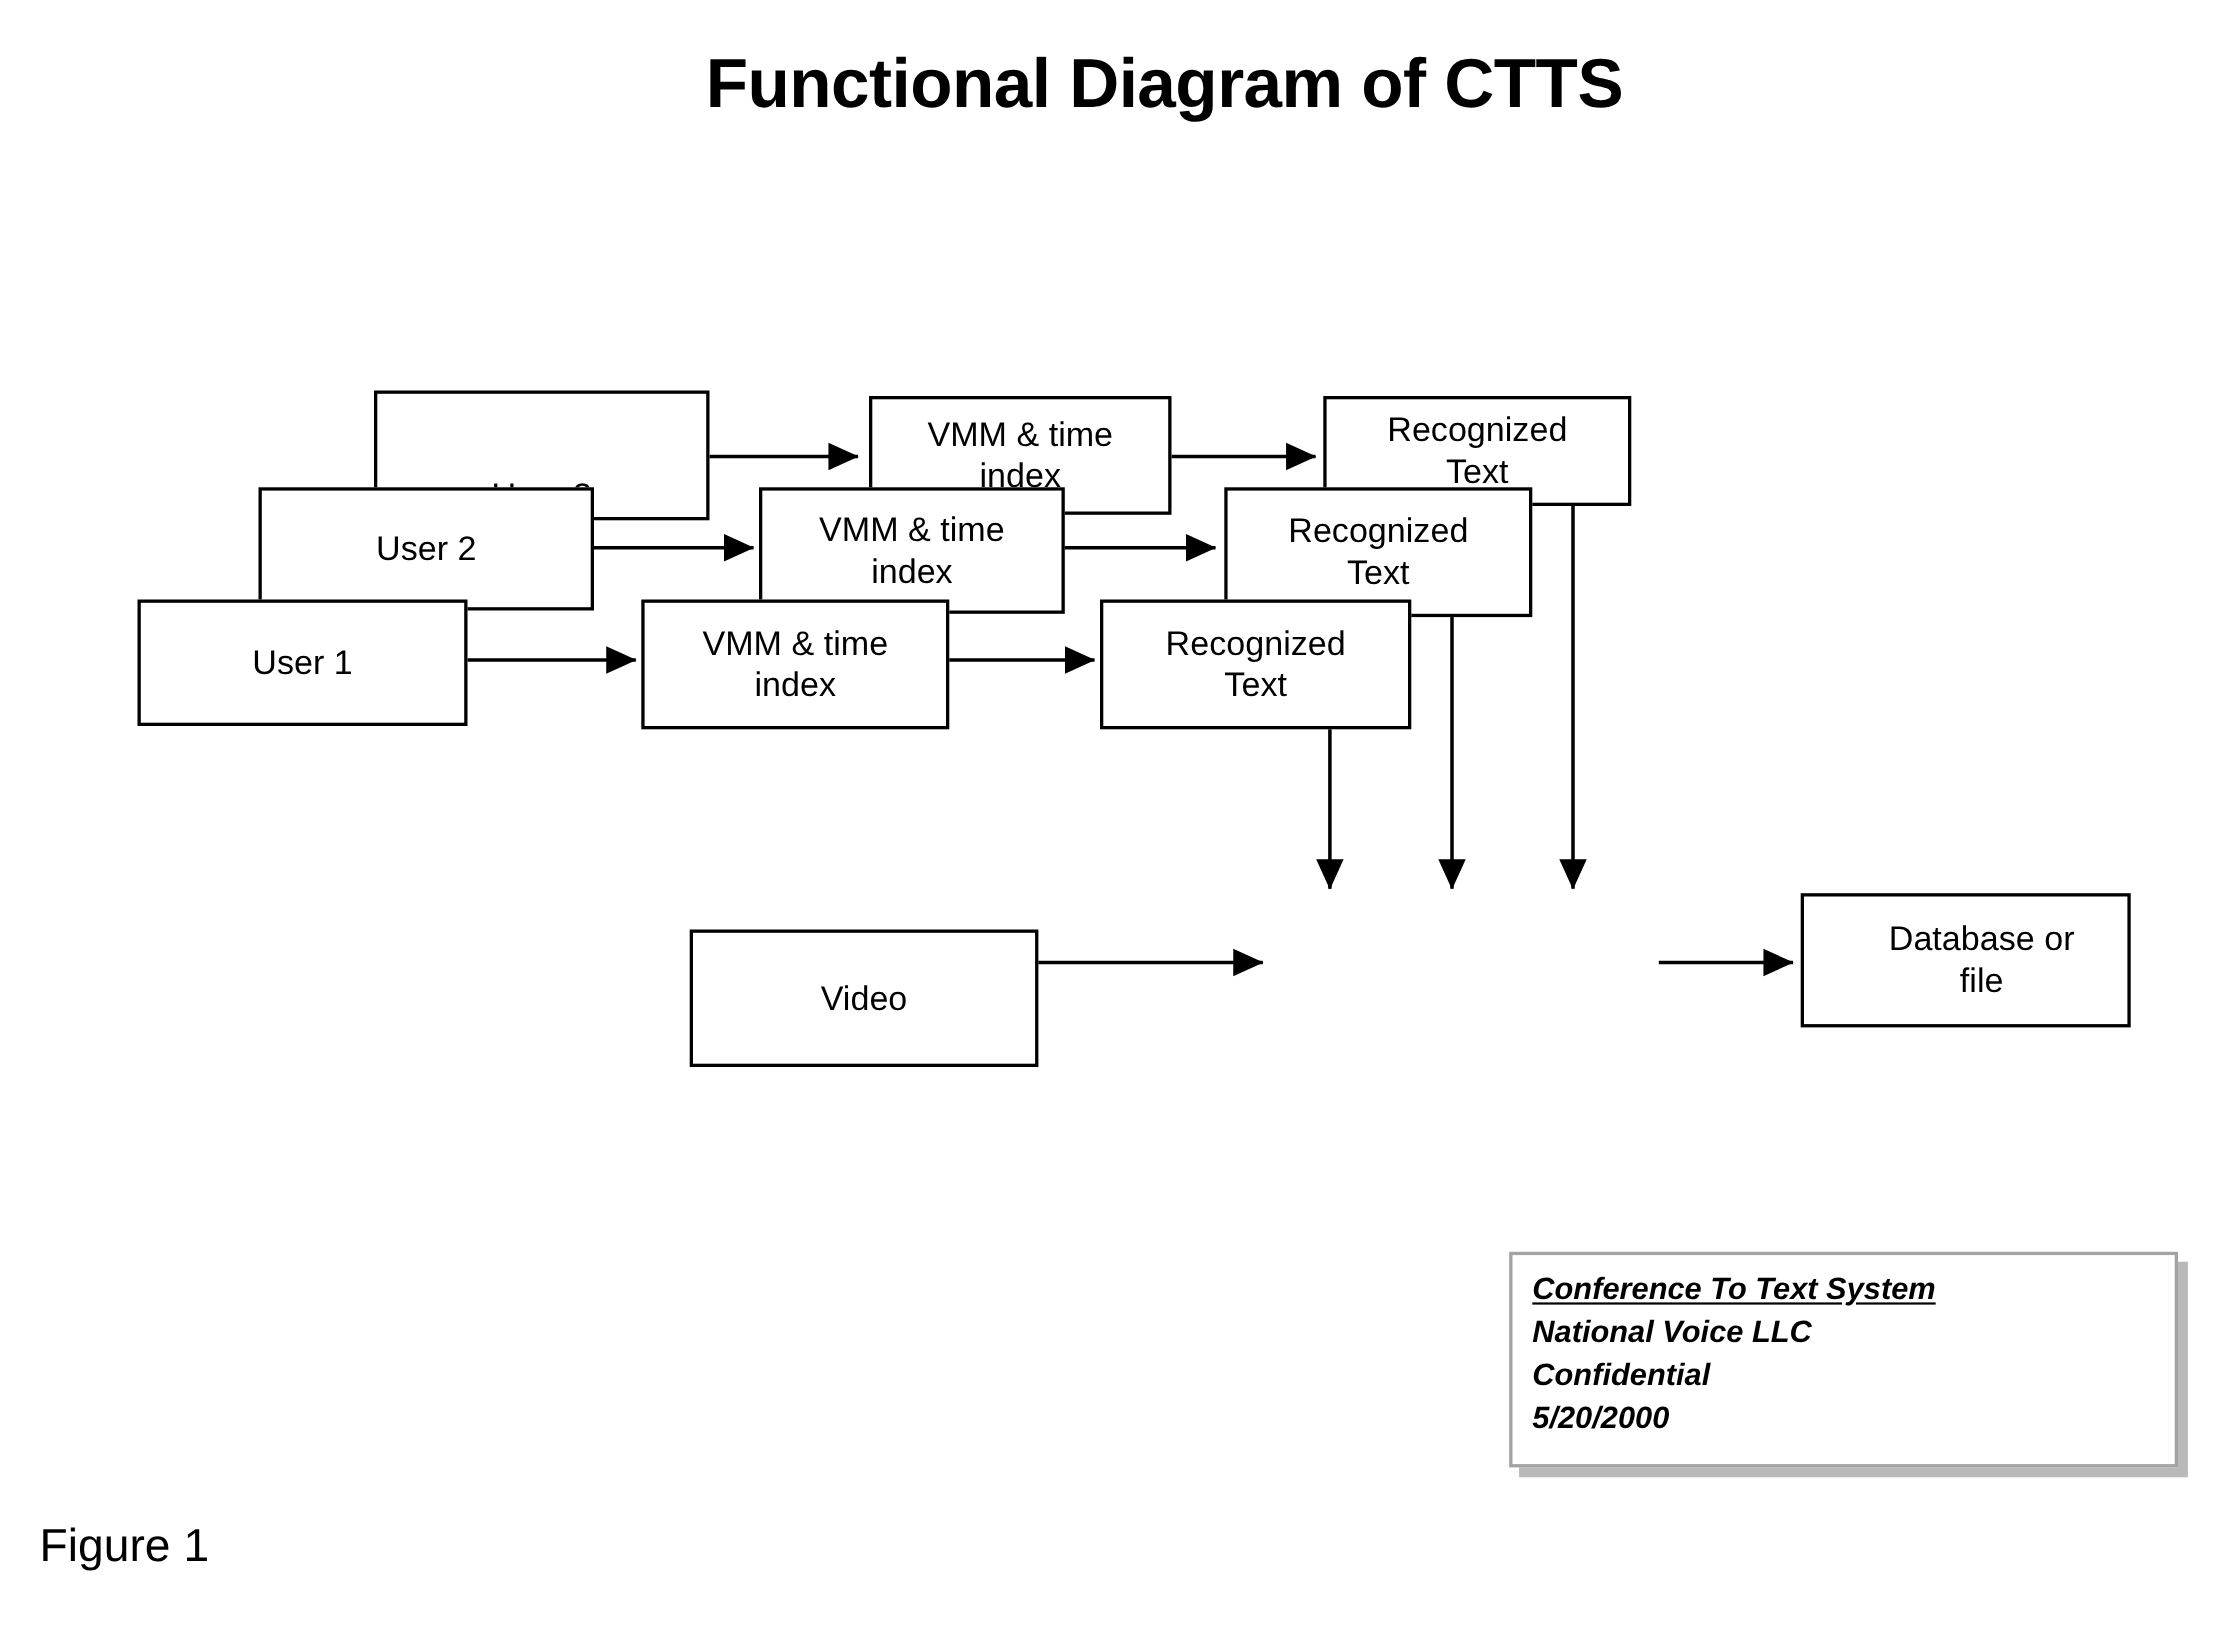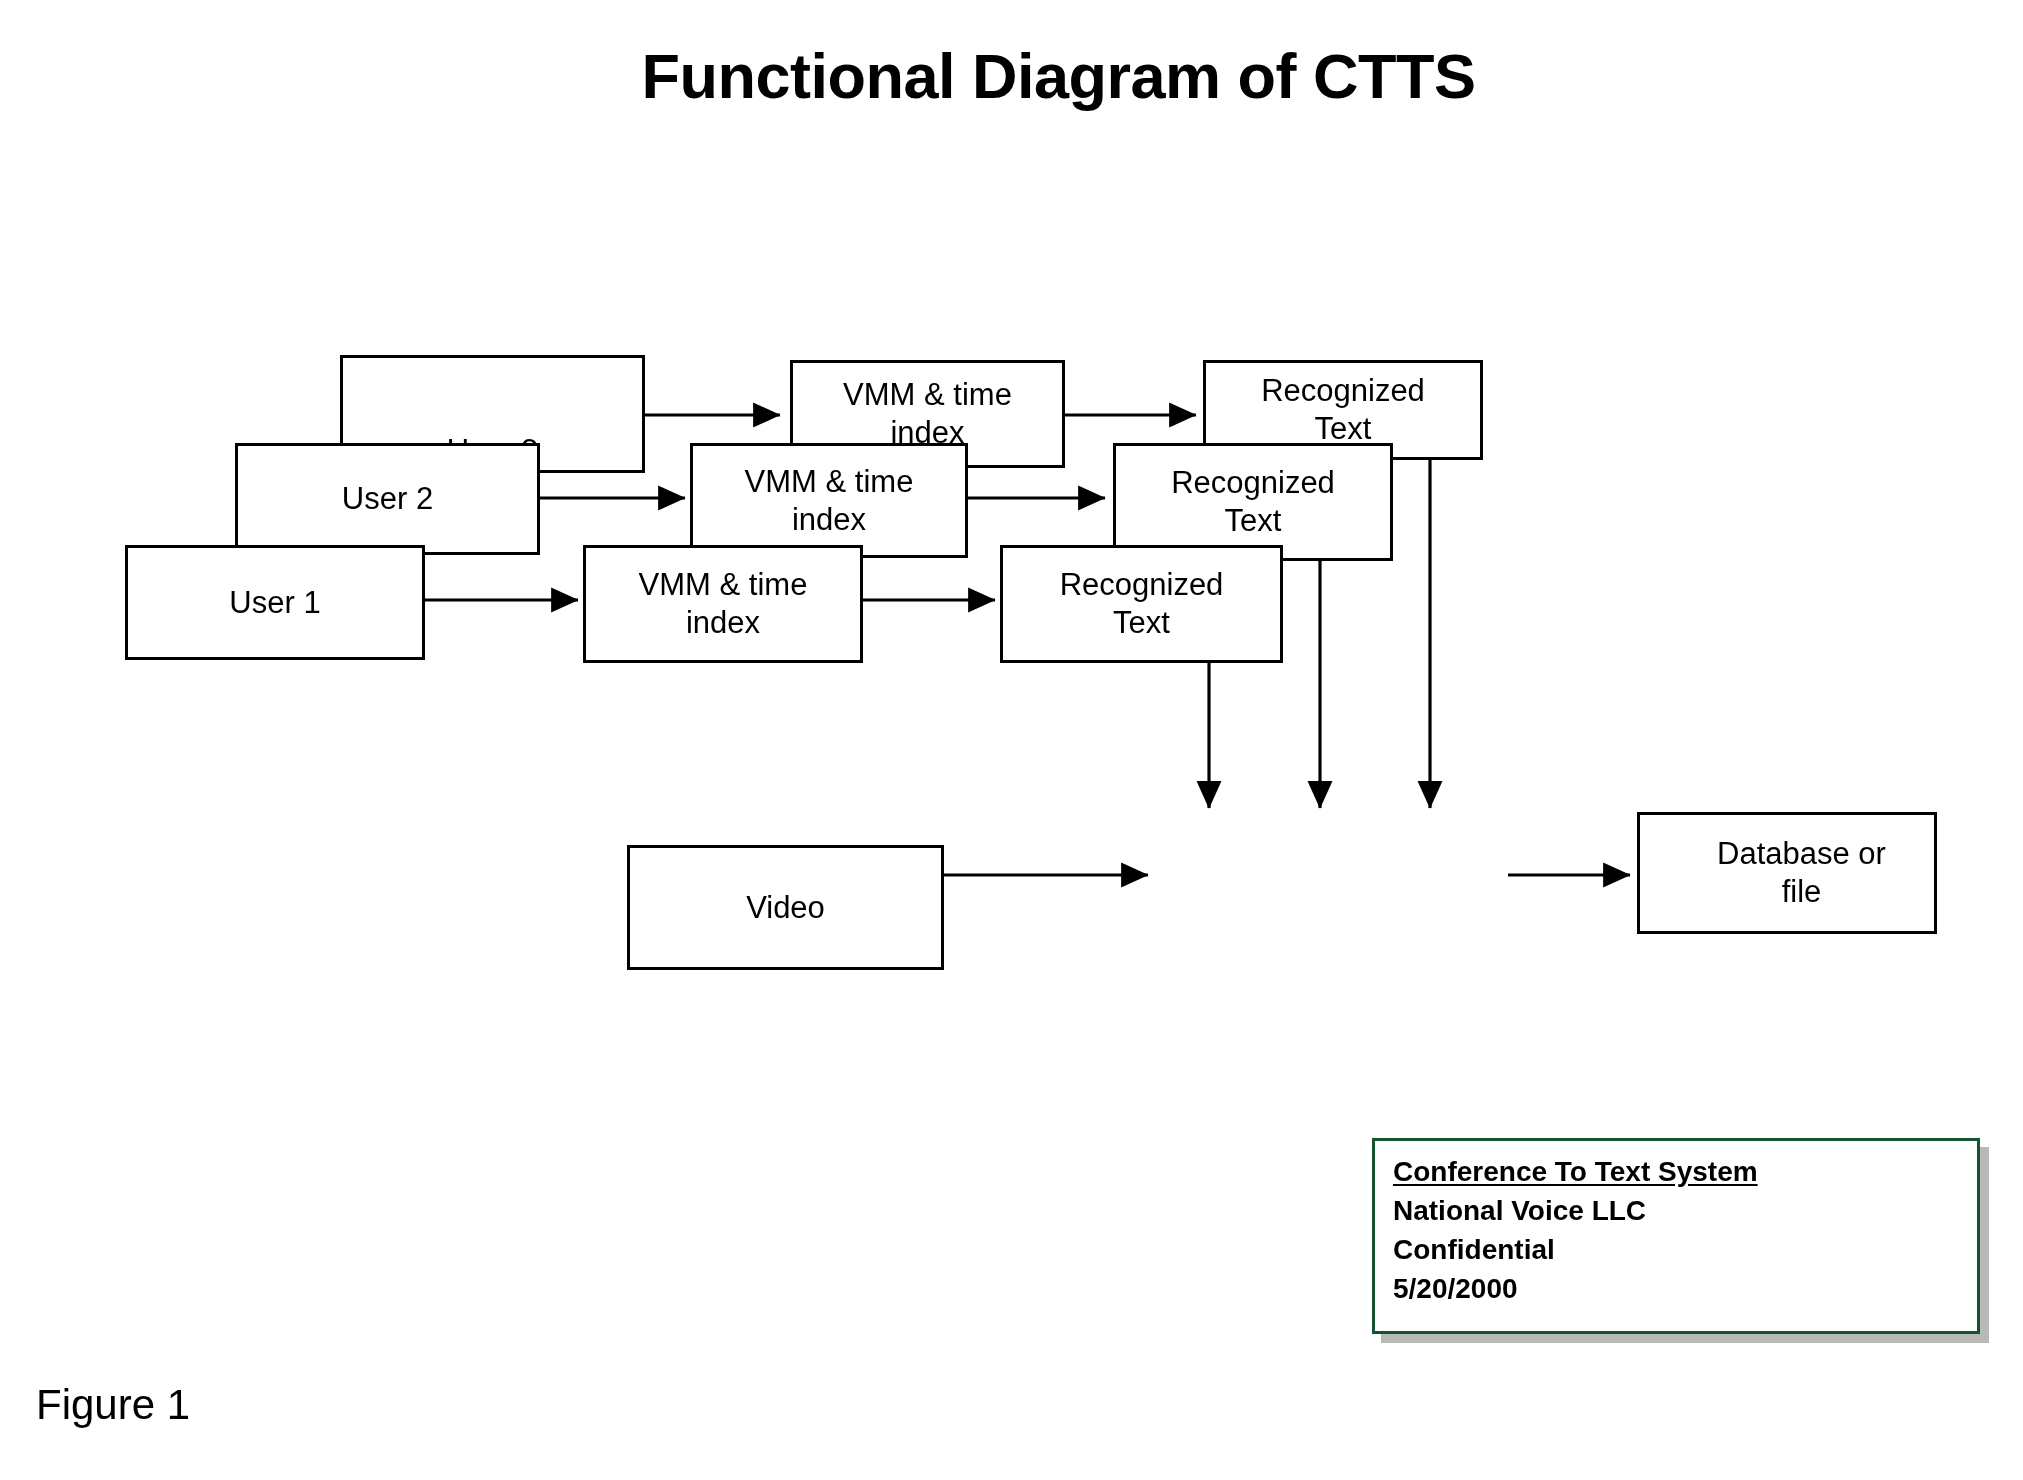--- a/index.html
+++ b/index.html
@@ -92,23 +92,24 @@
     background: #b9b9b9;
     z-index: 1;
   }
   .legend-box {
     position: absolute;
     left: 0; top: 0;
     width: 608px;
     height: 196px;
     box-sizing: border-box;
     background: #ffffff;
-    border: 3px solid #14532d;
+    border: 3px solid #a3a3a3;
     z-index: 2;
     padding: 14px 0 0 18px;
+    font-style: italic;
   }
   .legend-line {
     font-family: "Liberation Sans", sans-serif;
     font-size: 28px;
     font-weight: bold;
     line-height: 1.22;
     color: #000000;
     white-space: nowrap;
     margin-bottom: 5px;
   }

